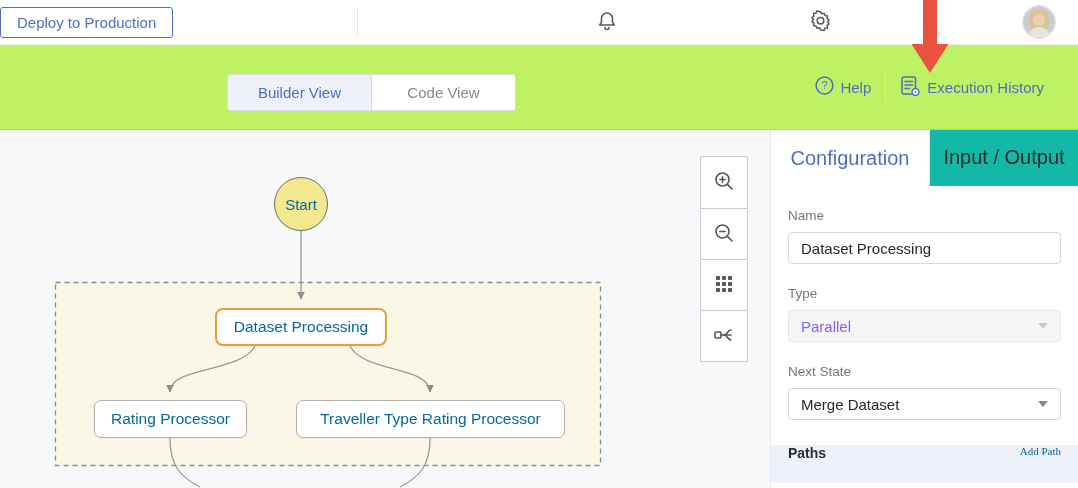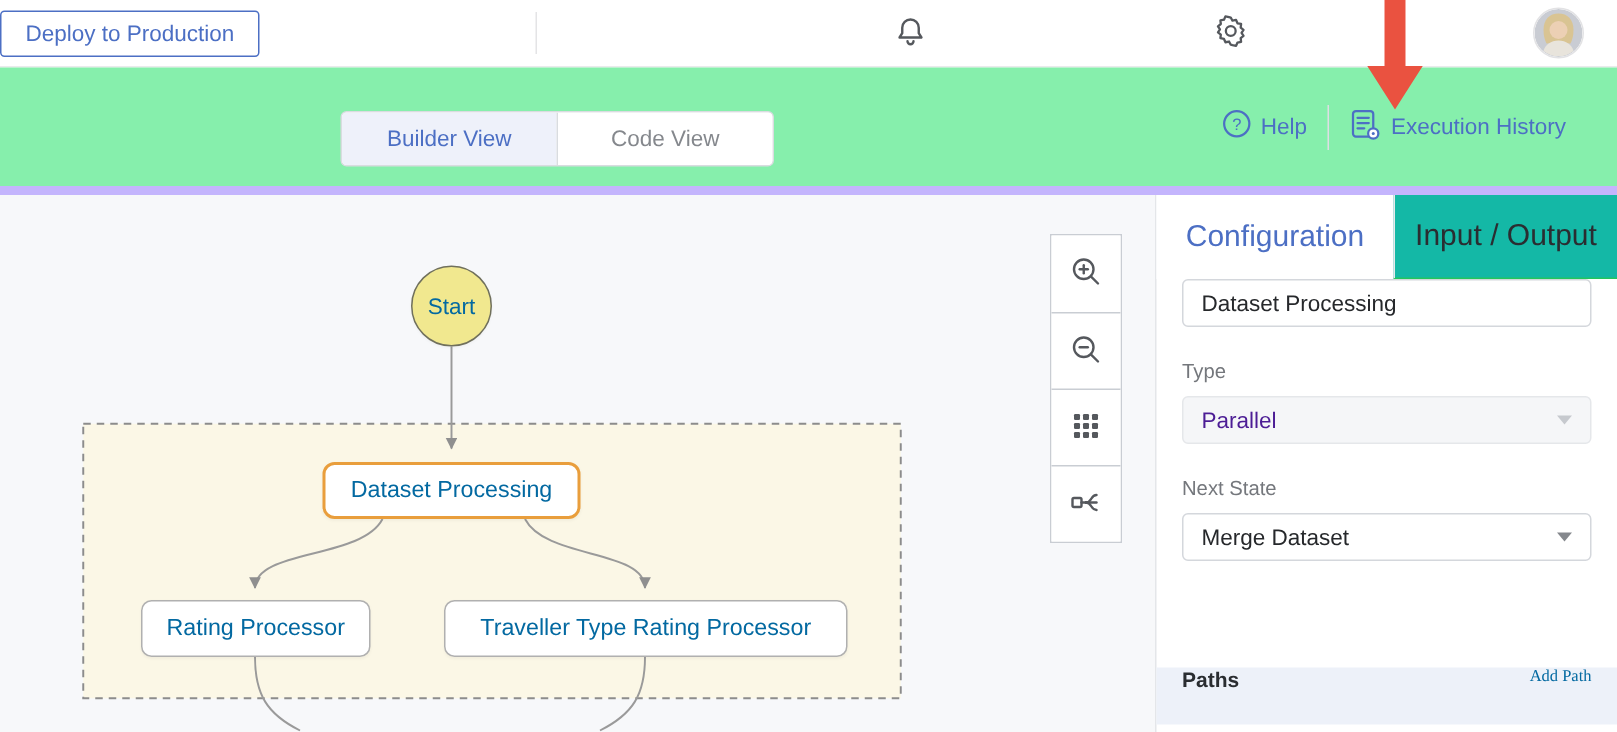--- a/index.html
+++ b/index.html
@@ -55,22 +55,22 @@
     position: absolute;
     left: 910px; top: 0;
     width: 40px; height: 75px;
     z-index: 60;
     pointer-events: none;
   }
 
   
   .subheader {
     height: 85px;
-    background: #86efac;
-    border-bottom: 6px solid #c4b5fd;
+    background: #bef264;
+    border-bottom: 1px solid #c4b5fd;
     position: relative;
   }
   .view-toggle {
     position: absolute;
     left: 227px; top: 29px;
     width: 289px; height: 37px;
     display: flex;
     border: 1px solid #d9dce0;
     border-radius: 4px;
     overflow: hidden;
@@ -205,21 +205,21 @@
     border: 1px solid #d4d7dc; border-radius: 4px;
     padding: 0 12px;
     display: flex; align-items: center; justify-content: space-between;
     font-size: 15px; color: #26282b;
     background: #fff;
     cursor: pointer;
   }
   .select-box.disabled {
     background: #f5f6f8;
     border-color: #e5e7ea;
-    color: #4c1d95;
+    color: #8b5cf6;
     cursor: default;
   }
   .caret-down {
     width: 0; height: 0;
     border-left: 5px solid transparent;
     border-right: 5px solid transparent;
     border-top: 6px solid #85888d;
   }
   .select-box.disabled .caret-down { border-top-color: #c6c9ce; }
 
@@ -386,20 +386,21 @@
       </div>
     </div>
 
     <aside class="panel">
       <div class="panel-tabs">
         <button class="panel-tab active">Configuration</button>
         <button class="panel-tab inactive">Input / Output</button>
       </div>
 
       <div class="panel-body">
+        <div class="field-label">Name</div>
         <input class="text-input" type="text" value="Dataset Processing" style="">
 
         <div class="field-label">Type</div>
         <div class="select-box disabled">
           <span>Parallel</span>
           <span class="caret-down"></span>
         </div>
 
         <div class="field-label">Next State</div>
         <div class="select-box">

